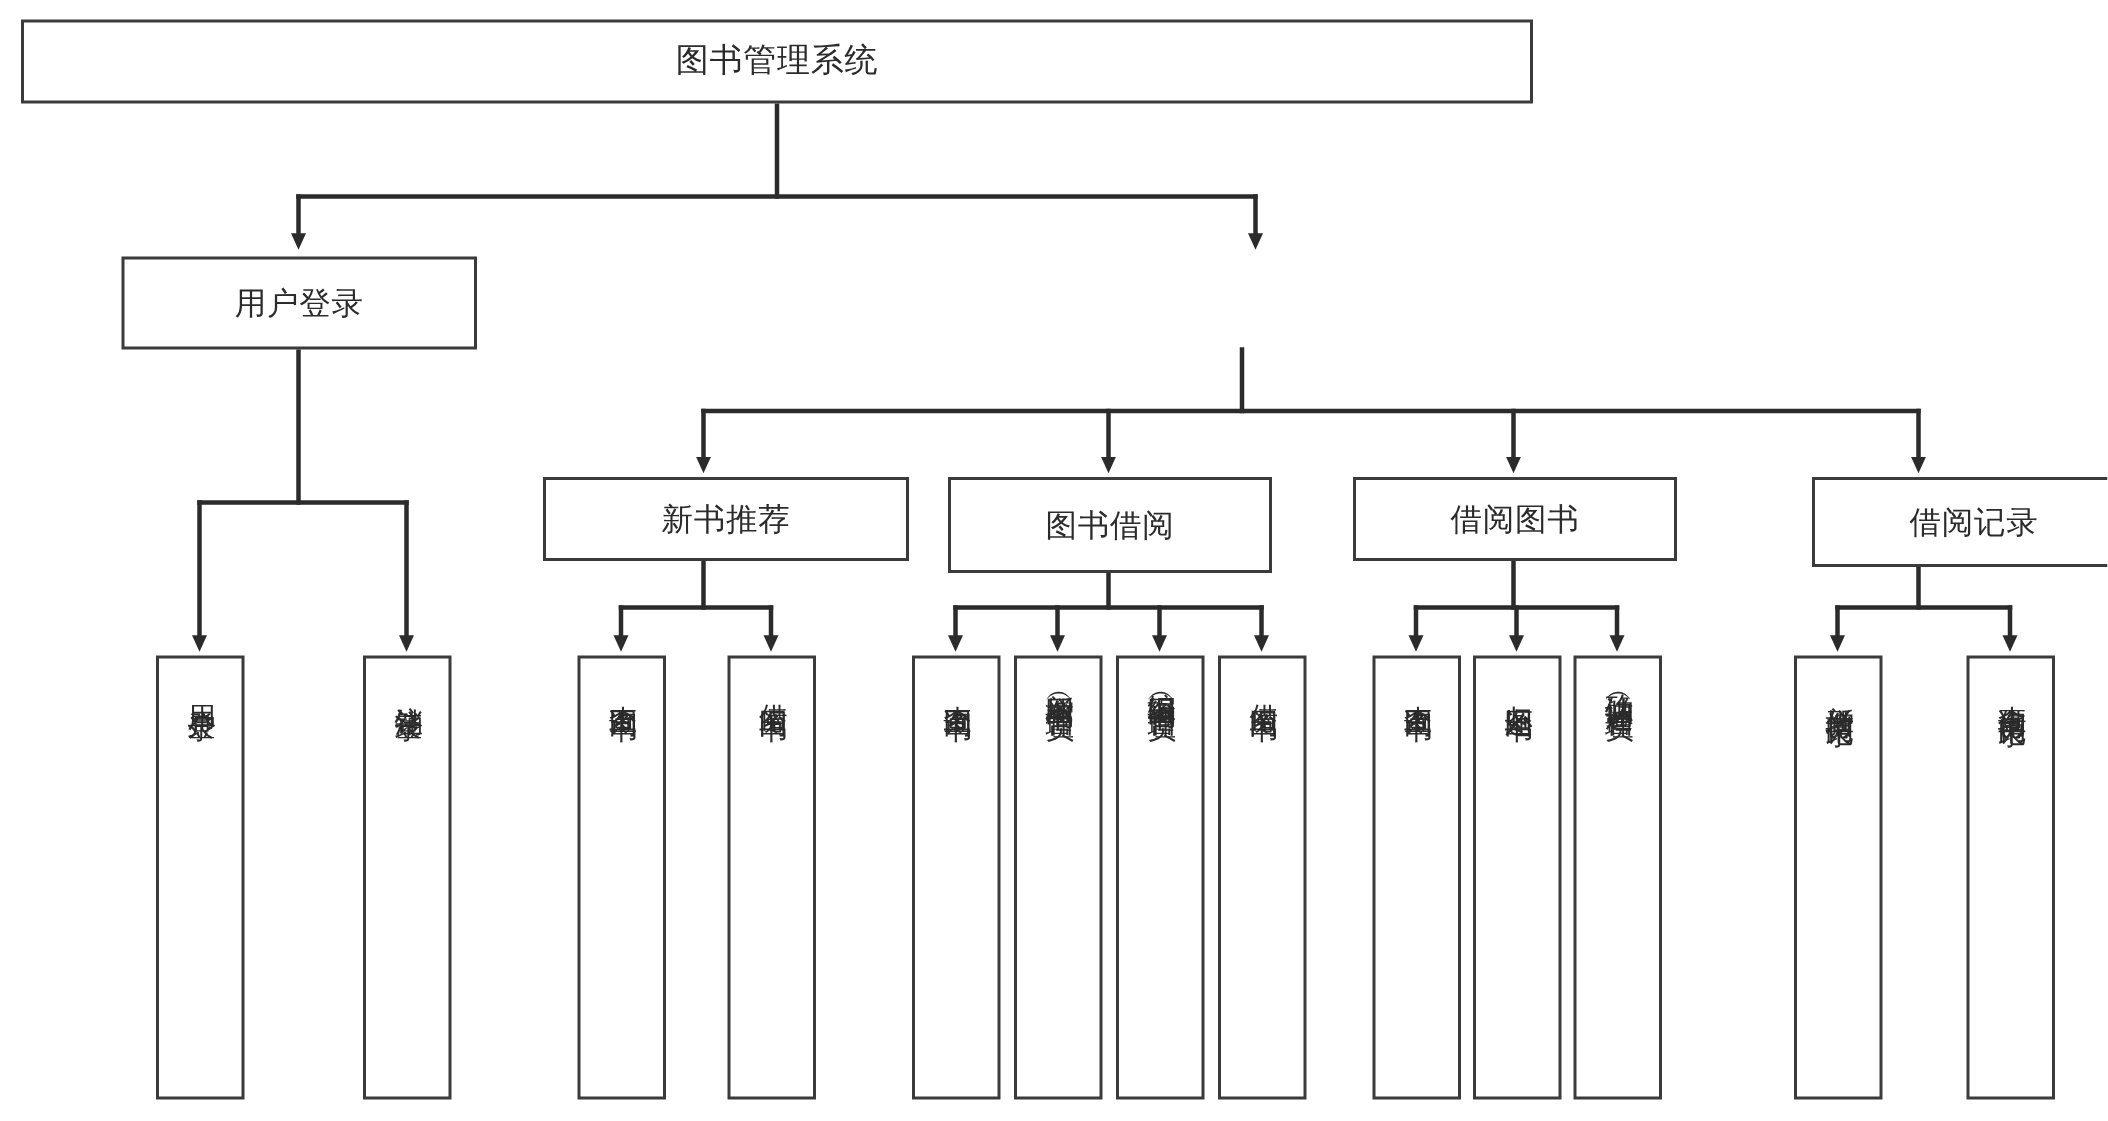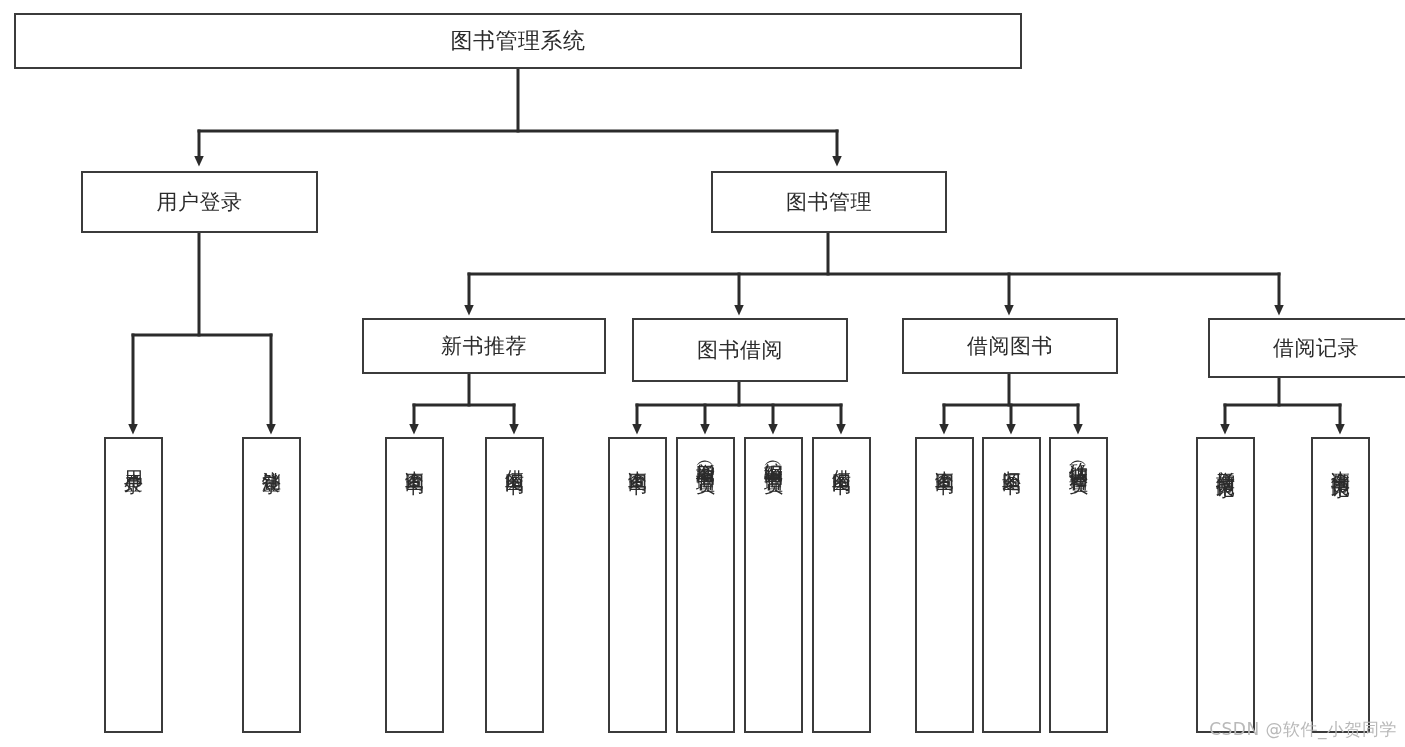--- a/index.html
+++ b/index.html
@@ -133,23 +133,20 @@
     </g>
   </svg>
 
   <div class="node horiz root" style="left:14px; top:13px; width:1008px; height:56px;">
     <span class="node-label">图书管理系统</span>
   </div>
 
   <div class="node horiz" style="left:81px; top:171px; width:237px; height:62px;">
     <span class="node-label">用户登录</span>
   </div>
-  <div class="node horiz" style="left:711px; top:171px; width:236px; height:62px;">
-    <span class="node-label">图书管理</span>
-  </div>
 
   <div class="node horiz" style="left:362px; top:318px; width:244px; height:56px;">
     <span class="node-label">新书推荐</span>
   </div>
   <div class="node horiz" style="left:632px; top:318px; width:216px; height:64px;">
     <span class="node-label">图书借阅</span>
   </div>
   <div class="node horiz" style="left:902px; top:318px; width:216px; height:56px;">
     <span class="node-label">借阅图书</span>
   </div>
@@ -194,14 +191,13 @@
     <span class="node-label">确认归还（管理员）</span>
   </div>
 
   <div class="node vert" style="left:1196px; top:437px; width:59px; height:296px;">
     <span class="node-label">新增借阅记录</span>
   </div>
   <div class="node vert" style="left:1311px; top:437px; width:59px; height:296px;">
     <span class="node-label">查询借阅记录</span>
   </div>
 
-  <div class="watermark">CSDN @软件_小贺同学</div>
 </div>
 
 </body></html>

